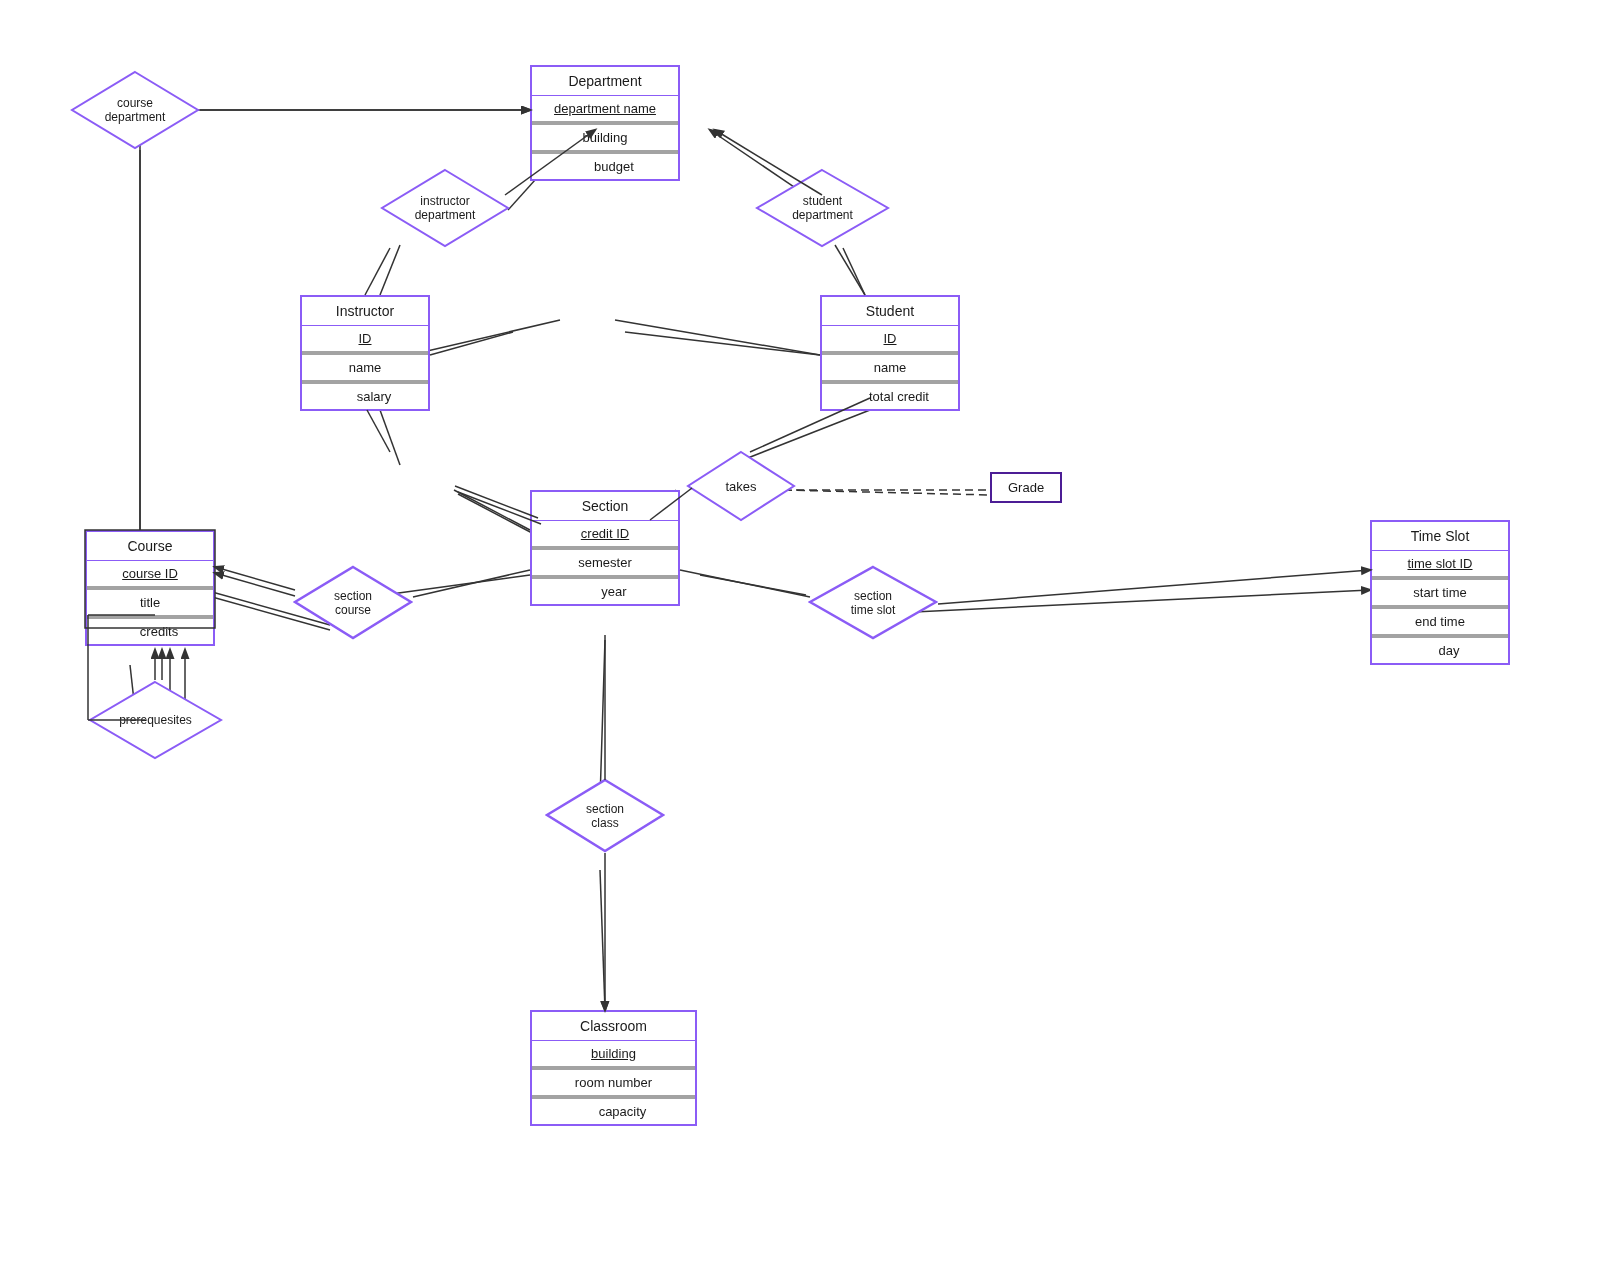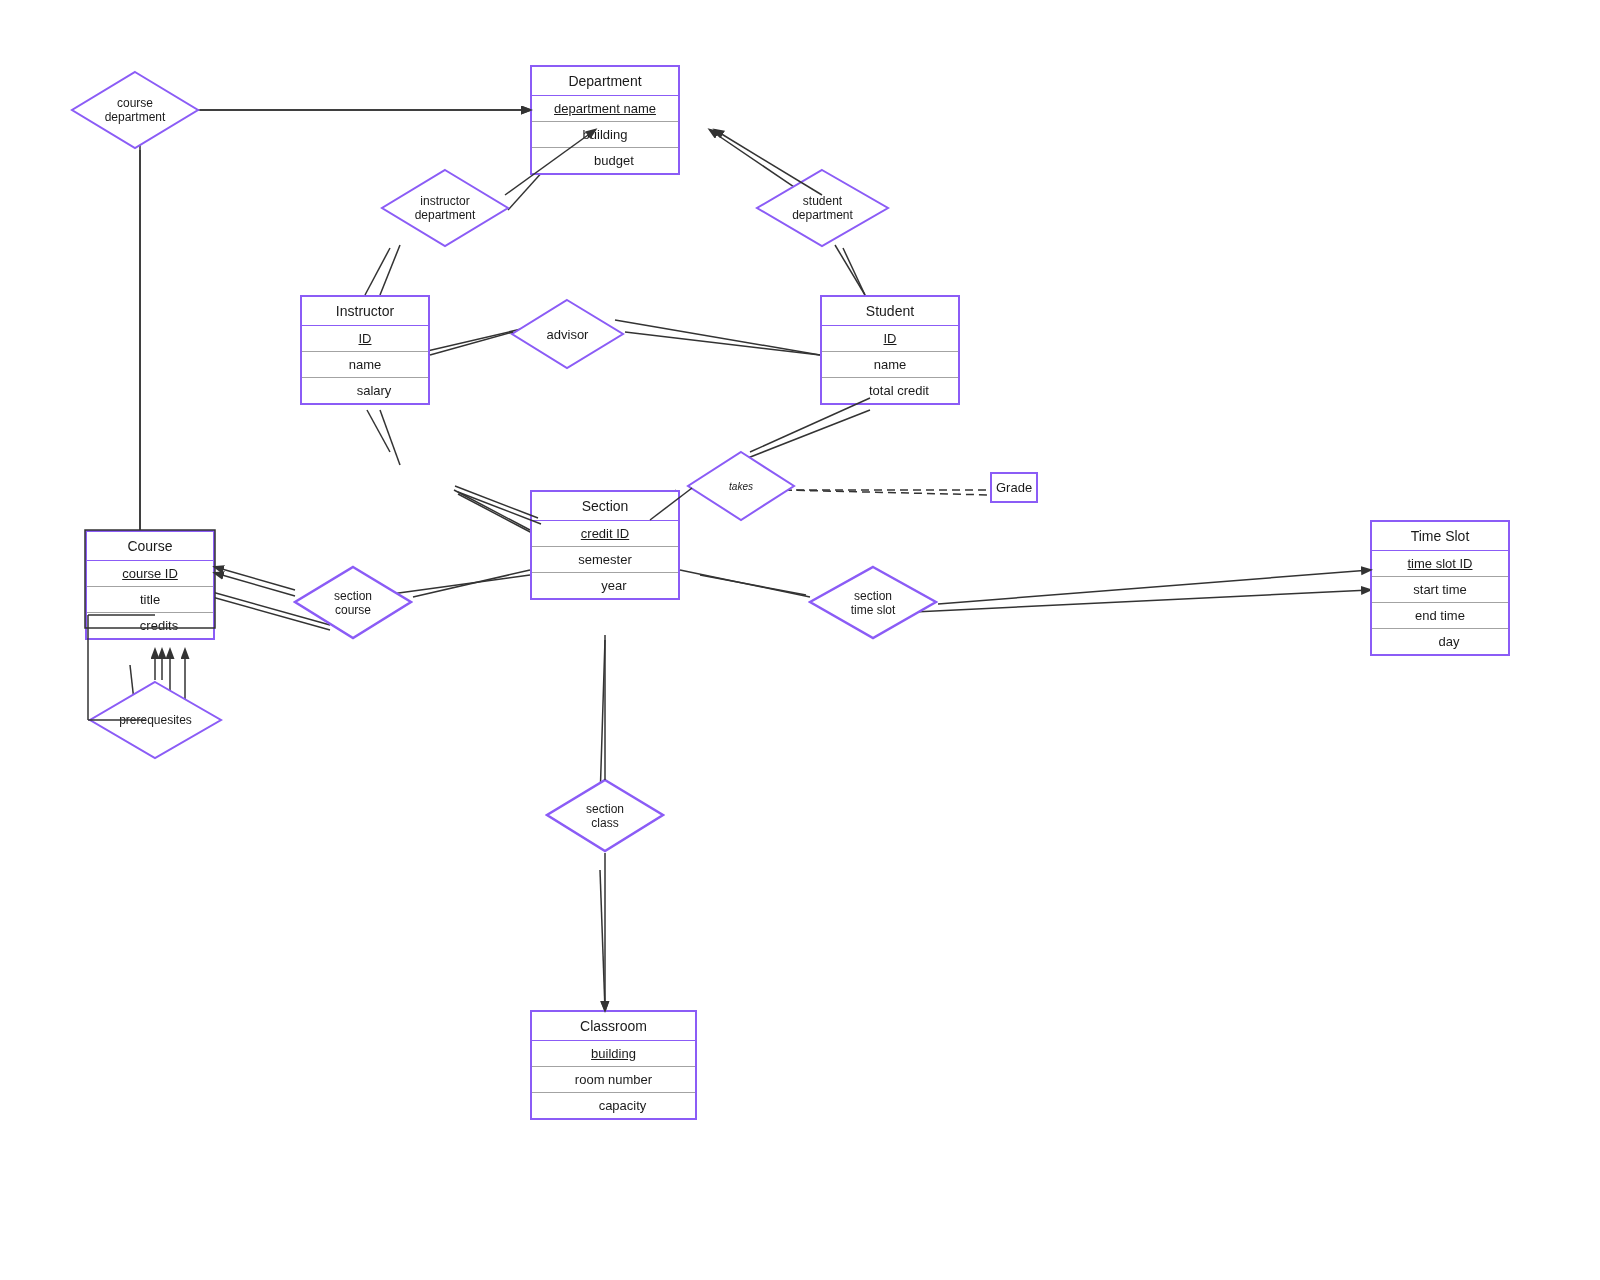--- a/index.html
+++ b/index.html
@@ -26,21 +26,21 @@
     .entity .entity-title {
       padding: 6px 10px;
       font-size: 14px;
       color: #1a1a1a;
       border-bottom: 1px solid #8b5cf6;
     }
     .entity .entity-attr {
       padding: 5px 14px;
       font-size: 13px;
       color: #1a1a1a;
-      border-bottom: 1px solid #a3a3a3;
+      border-bottom: 4px solid #a3a3a3;
     }
     .entity .entity-attr:last-child {
       border-bottom: none;
       margin-left: 18px;
     }
     .entity .entity-attr.underline {
       text-decoration: underline;
     }
     .diamond {
       position: absolute;
@@ -59,23 +59,23 @@
       left: 50%;
       transform: translate(-50%, -50%);
       text-align: center;
       font-size: 13px;
       color: #1a1a1a;
       white-space: nowrap;
       pointer-events: none;
     }
     .grade-box {
       position: absolute;
-      border: 2px solid #8b5cf6;
+      border: 2px solid #4c1d95;
       background: #fff;
-      padding: 6px 4px;
+      padding: 6px 16px;
       font-size: 13px;
       color: #1a1a1a;
     }
     svg#lines {
       position: absolute;
       top: 0; left: 0;
       width: 1600px;
       height: 1280px;
       pointer-events: none;
     }
@@ -201,33 +201,27 @@
     <div class="diamond-label" style="font-size:12px;">instructor<br>department</div>
   </div>
 
   <div class="diamond" style="left:755px; top:168px; width:135px; height:80px;">
     <svg viewBox="0 0 135 80" xmlns="http://www.w3.org/2000/svg">
       <polygon points="67,2 133,40 67,78 2,40" fill="white" stroke="#8b5cf6" stroke-width="2"></polygon>
     </svg>
     <div class="diamond-label" style="font-size:12px;">student<br>department</div>
   </div>
 
-  <div class="diamond" style="left:510px; top:298px; width:115px; height:72px;">
-    <svg viewBox="0 0 115 72" xmlns="http://www.w3.org/2000/svg">
-      <polygon points="57,2 113,36 57,70 2,36" fill="white" stroke="#8b5cf6" stroke-width="2"></polygon>
-    </svg>
-    <div class="diamond-label" style="font-size:13px;">advisor</div>
-  </div>
 
 
   <div class="diamond" style="left:686px; top:450px; width:110px; height:72px;">
     <svg viewBox="0 0 110 72" xmlns="http://www.w3.org/2000/svg">
       <polygon points="55,2 108,36 55,70 2,36" fill="white" stroke="#8b5cf6" stroke-width="2"></polygon>
     </svg>
-    <div class="diamond-label" style="font-size:10px;font-style:italic;">takes</div>
+    <div class="diamond-label" style="font-size:13px;">takes</div>
   </div>
 
   <div class="diamond" style="left:293px; top:565px; width:120px; height:75px;">
     <svg viewBox="0 0 120 75" xmlns="http://www.w3.org/2000/svg">
       <polygon points="60,2 118,37 60,73 2,37" fill="white" stroke="#8b5cf6" stroke-width="2.5"></polygon>
     </svg>
     <div class="diamond-label" style="font-size:12px;">section<br>course</div>
   </div>
 
   <div class="diamond" style="left:808px; top:565px; width:130px; height:75px;">

